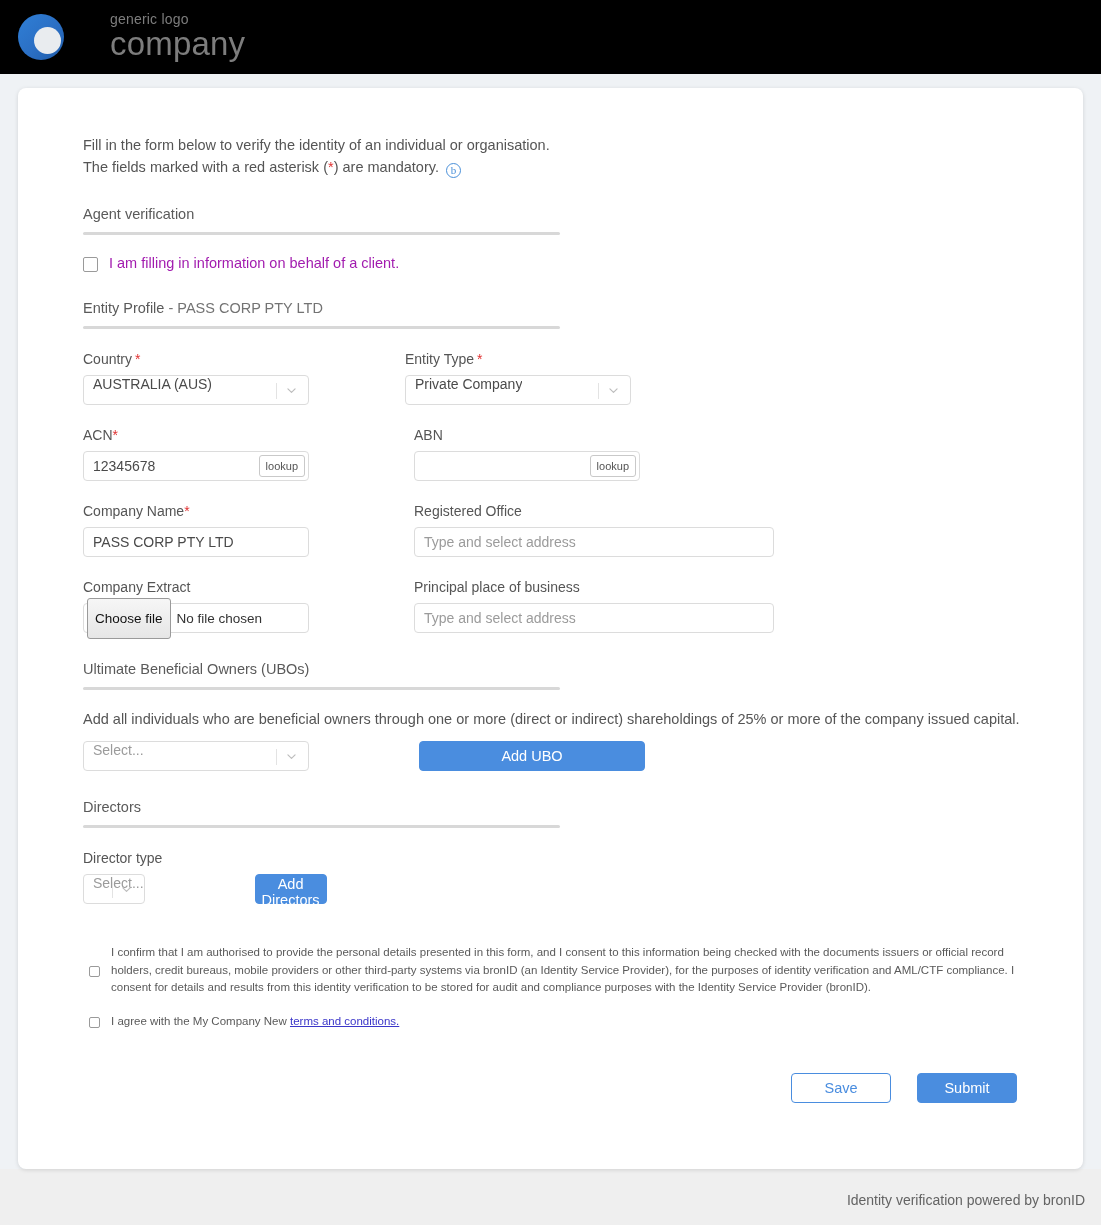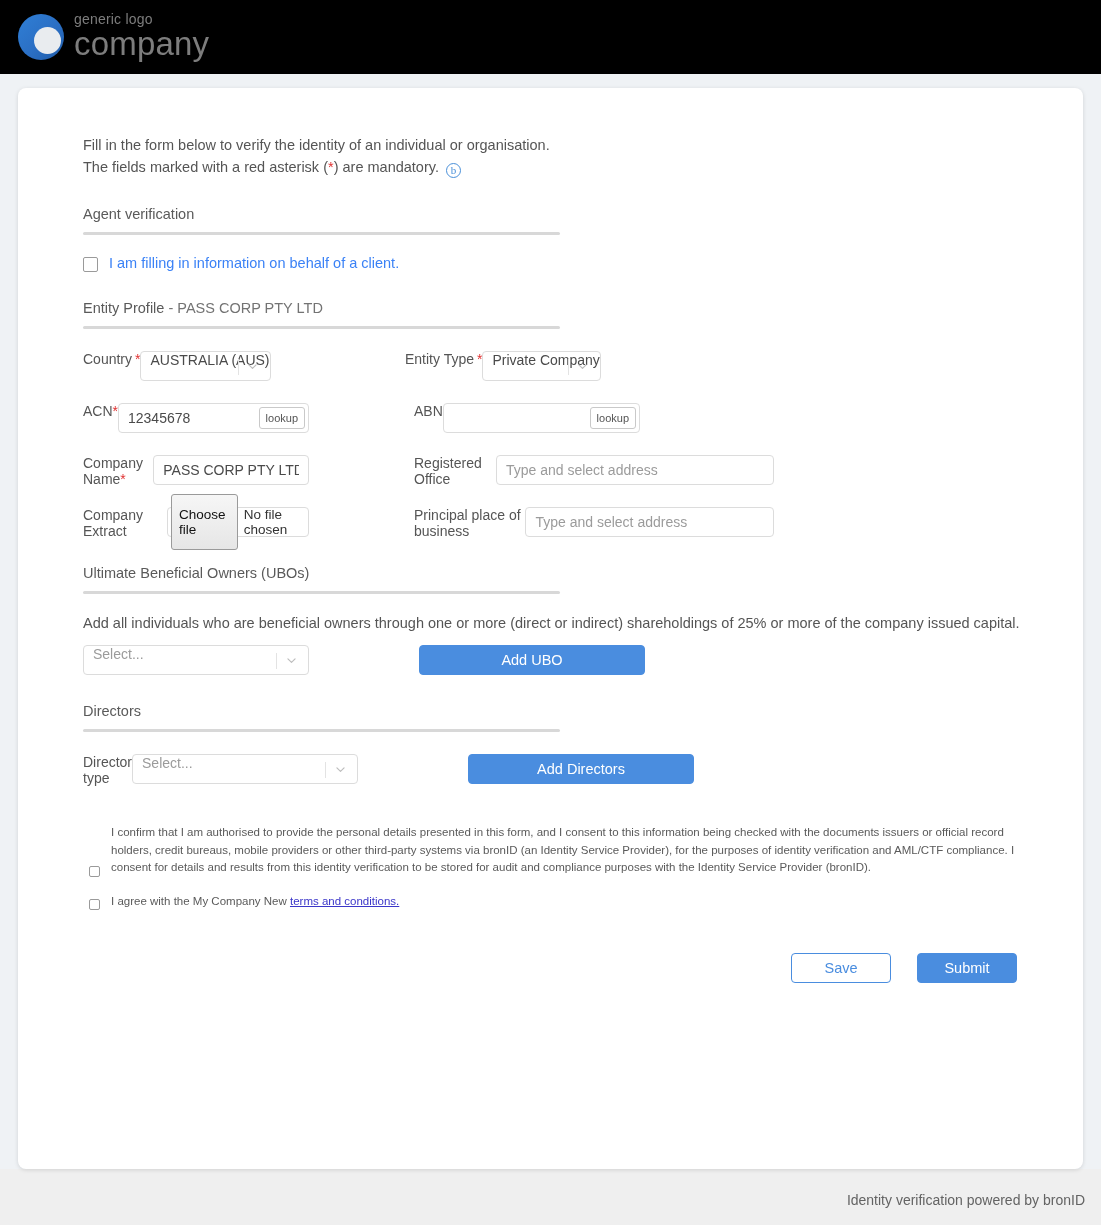--- a/index.html
+++ b/index.html
@@ -14,21 +14,21 @@
   }
 
   
   .site-header {
     height: 74px;
     background: #000000;
     display: flex;
     align-items: center;
     padding-left: 18px;
   }
-  .logo-block { display: flex; align-items: center; }
+  .logo-block { display: flex; align-items: center; gap: 36px; }
   .logo-mark {
     position: relative;
     width: 46px; height: 46px;
     flex: 0 0 46px;
   }
   .logo-mark .outer {
     position: absolute; left: 0; top: 0;
     width: 46px; height: 46px; border-radius: 50%;
     background: linear-gradient(135deg,#2f7fd6 0%,#2b6fc4 55%,#1f5ba8 100%);
   }
@@ -96,26 +96,26 @@
   .cb {
     -webkit-appearance: none; appearance: none;
     width: 15px; height: 15px; min-width: 15px;
     border: 1.3px solid #9a9a9a;
     border-radius: 2px;
     background: #fff;
     margin: 2px 0 0 0;
     cursor: pointer;
   }
   .check-row .cb-label {
-    font-size: 14.5px; color: #3b82f6; margin-left: 11px; line-height: 17px;
+    font-size: 14.5px; color: #a21caf; margin-left: 11px; line-height: 17px;
   }
 
   
   .field-row { display: flex; margin-top: 22px; }
-  .field { display: flex; flex-direction: row; }
+  .field { display: flex; flex-direction: column; }
   .field-label {
     font-size: 14px; color: #555; margin-bottom: 7px; height: 17px;
   }
   .field-label .star { color: #e03131; }
   .star-sp { color: #e03131; margin-left: 3px; }
   .col-2 { width: 226px; }
   .col-2w { width: 360px; }
   .col-1a { width: 226px; margin-right: 96px; }
   .col-1b { width: 226px; margin-right: 105px; }
 
@@ -213,21 +213,21 @@
     height: 30px;
     width: 226px;
     margin-left: 110px;
     cursor: pointer;
     font-family: "Liberation Sans", sans-serif;
   }
   .add-row.dir .btn-primary { margin-left: 110px; }
 
   
   .consent-block { margin-top: 40px; padding-left: 6px; }
-  .consent-row { display: flex; align-items: flex-end; }
+  .consent-row { display: flex; align-items: center; }
   .consent-row + .consent-row { margin-top: 16px; }
   .consent-cb {
     -webkit-appearance: none; appearance: none;
     width: 11px; height: 11px; min-width: 11px;
     border: 1px solid #9a9a9a;
     border-radius: 2px;
     background: #fff;
     margin: 3px 0 0 0;
     cursor: pointer;
   }

